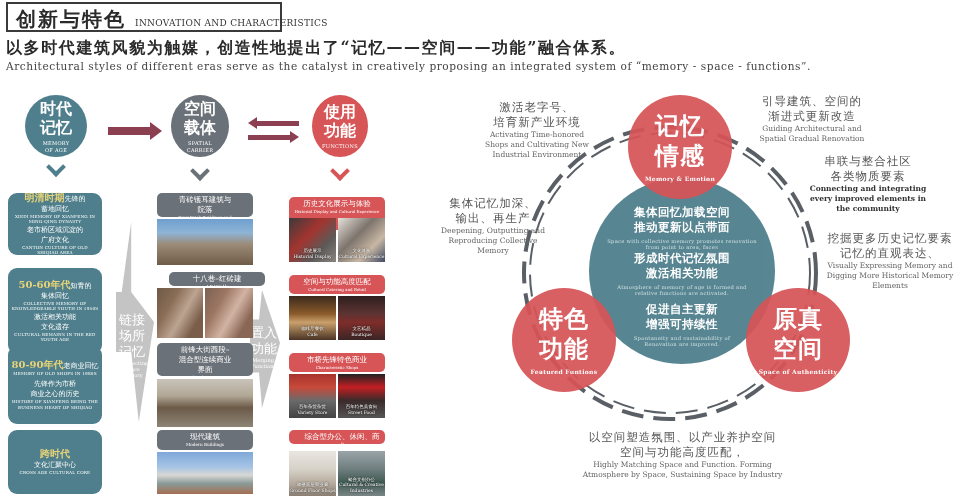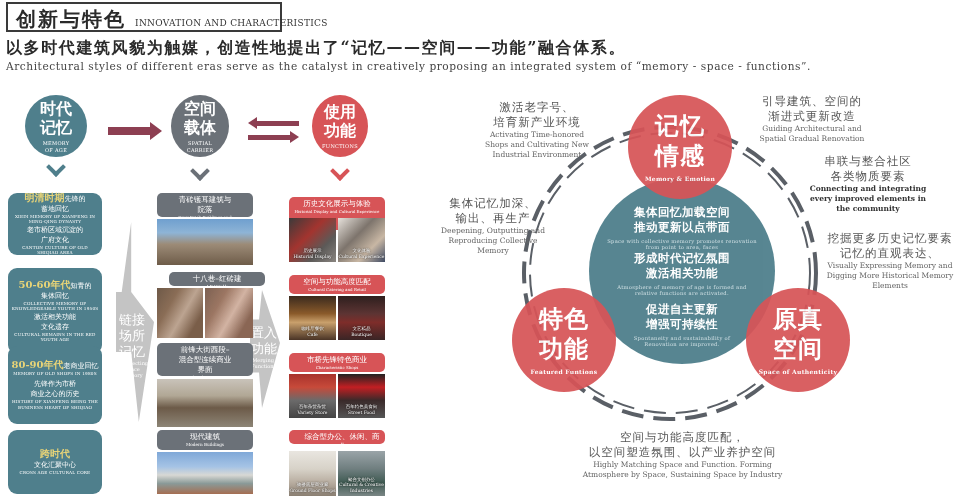--- a/index.html
+++ b/index.html
@@ -318,16 +318,16 @@
   <div class="cn">串联与整合社区</div>
   <div class="cn">各类物质要素</div>
   <div class="en">Connecting and integrating every improved elements in the community</div>
 </div>
 <div class="abs rtext" style="left:822px;top:231px;width:136px;">
   <div class="cn">挖掘更多历史记忆要素</div>
   <div class="cn">记忆的直观表达、</div>
   <div class="en">Visually Expressing Memory and Digging More Historical Memory Elements</div>
 </div>
 <div class="abs rtext" style="left:580px;top:430px;width:205px;">
+  <div class="cn">以空间塑造氛围、以产业养护空间</div>
   <div class="cn">空间与功能高度匹配，</div>
-  <div class="cn">以空间塑造氛围、以产业养护空间</div>
   <div class="en">Highly Matching Space and Function. Forming Atmosphere by Space, Sustaining Space by Industry</div>
 </div>
 
 </body></html>

